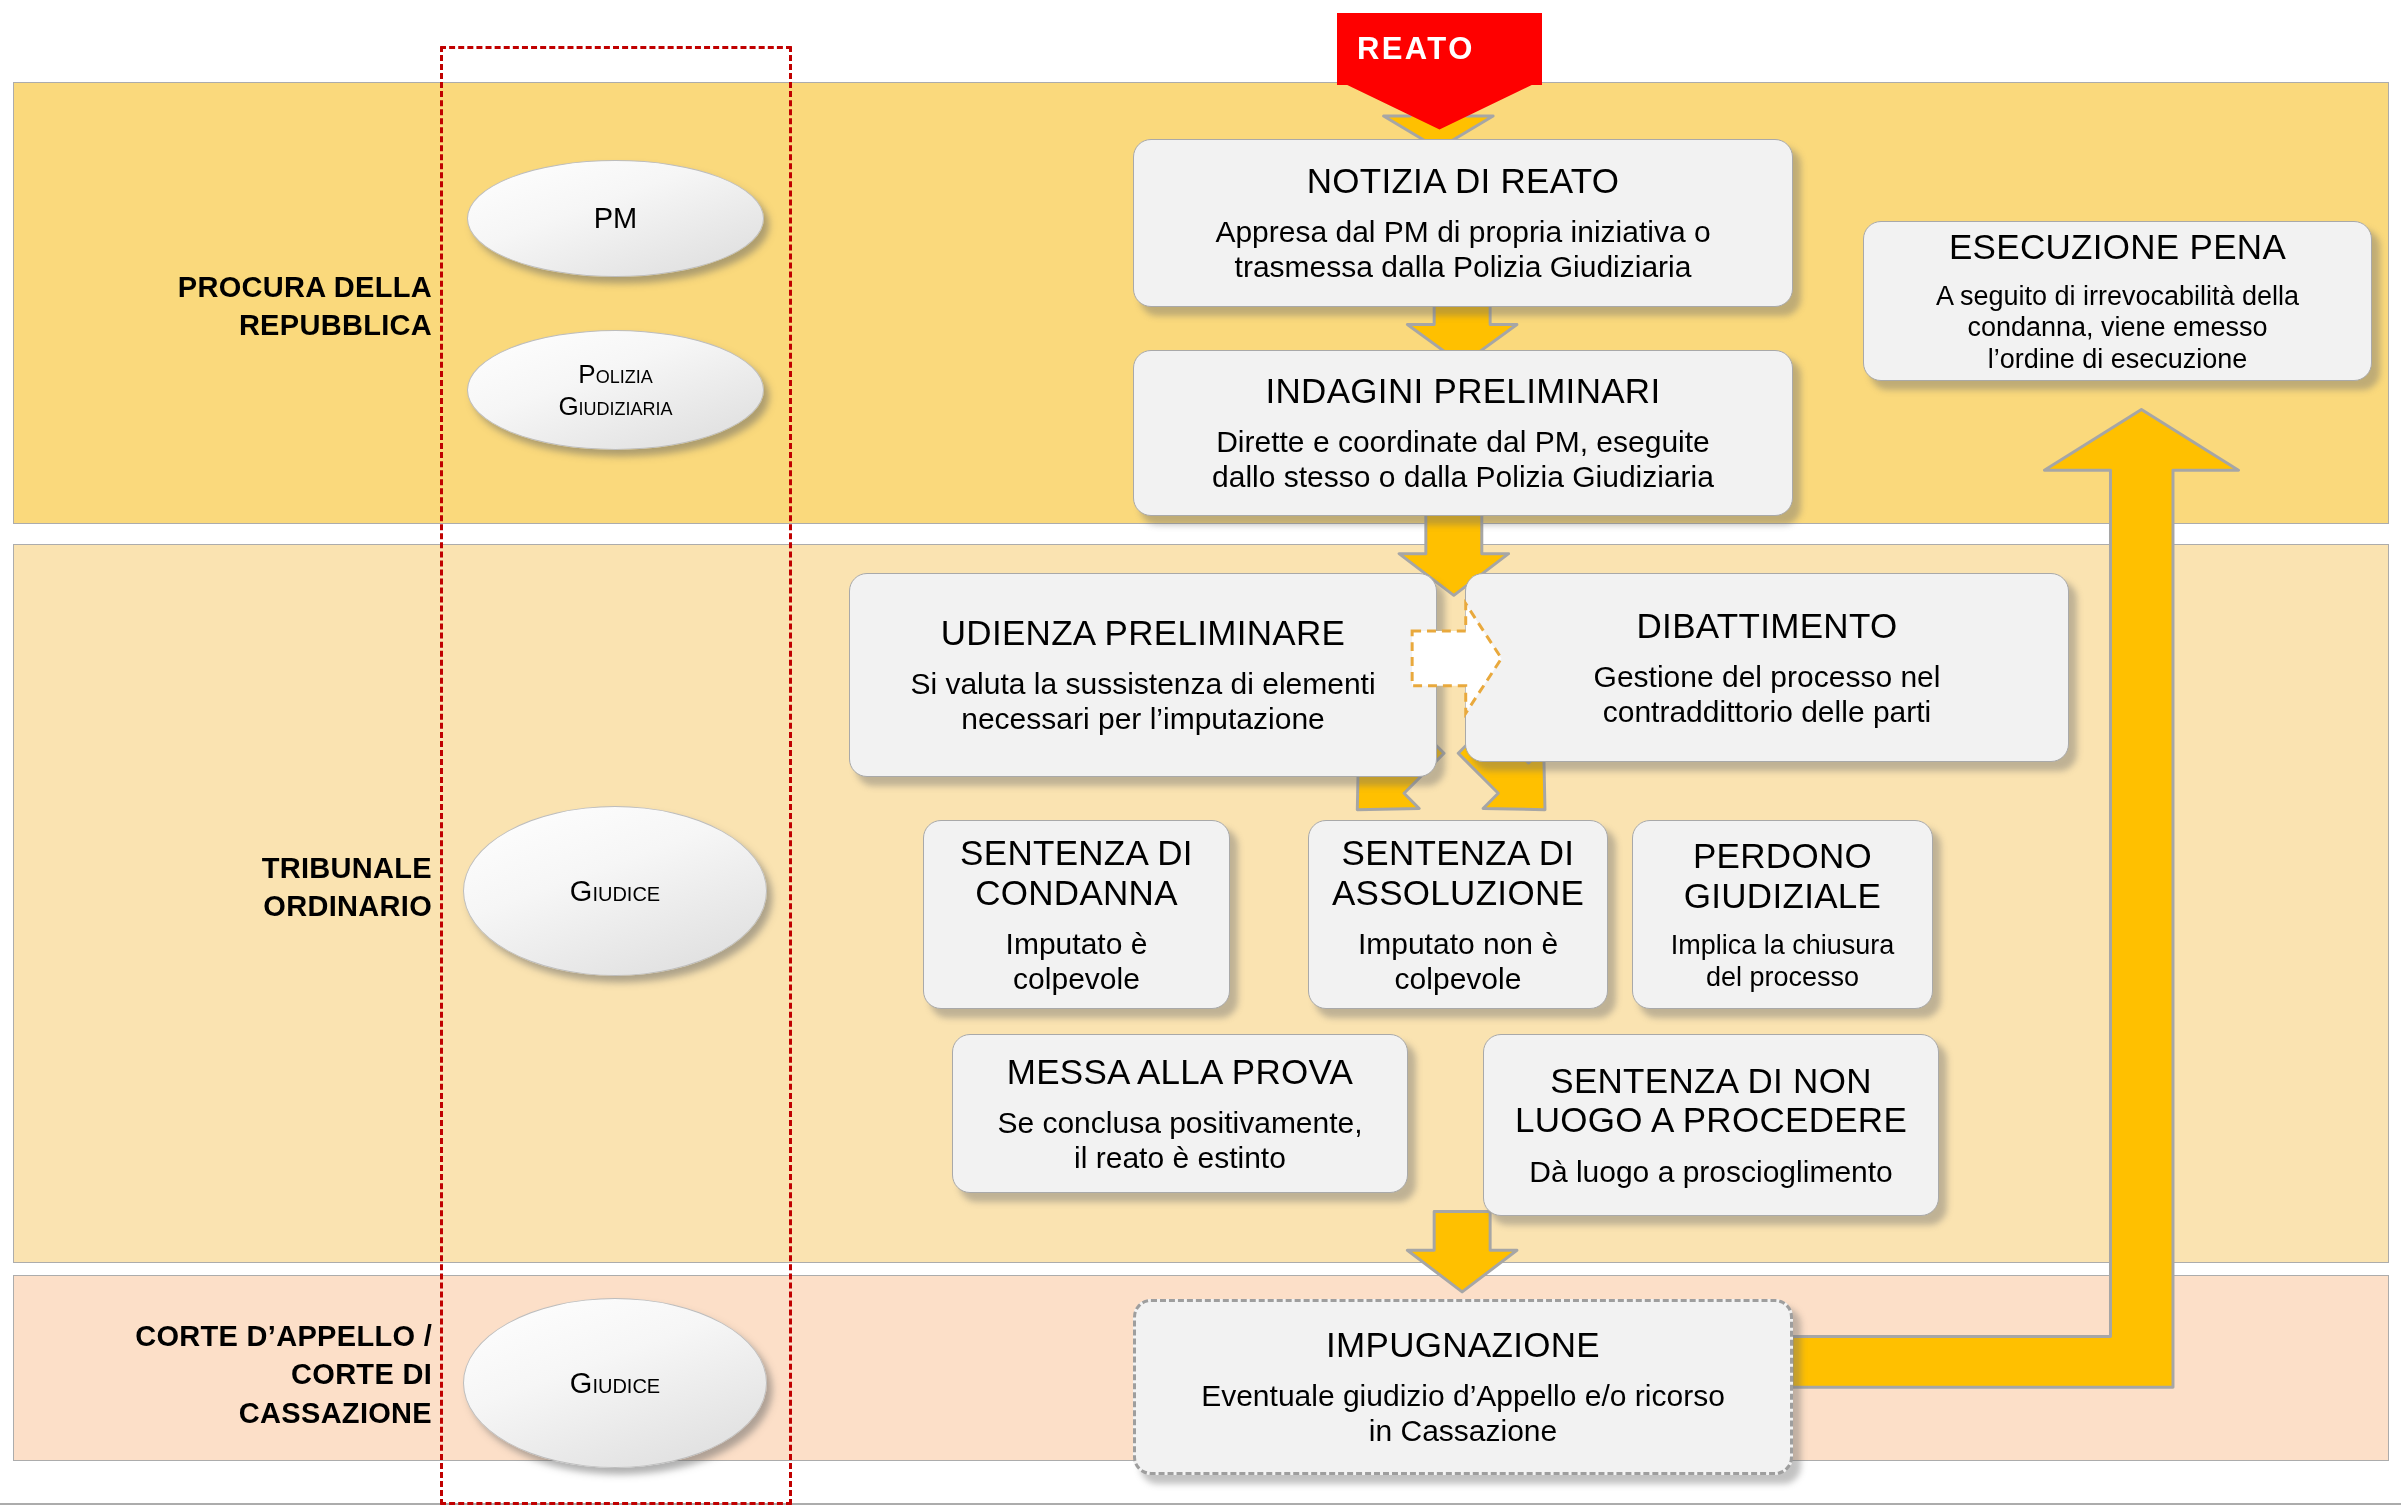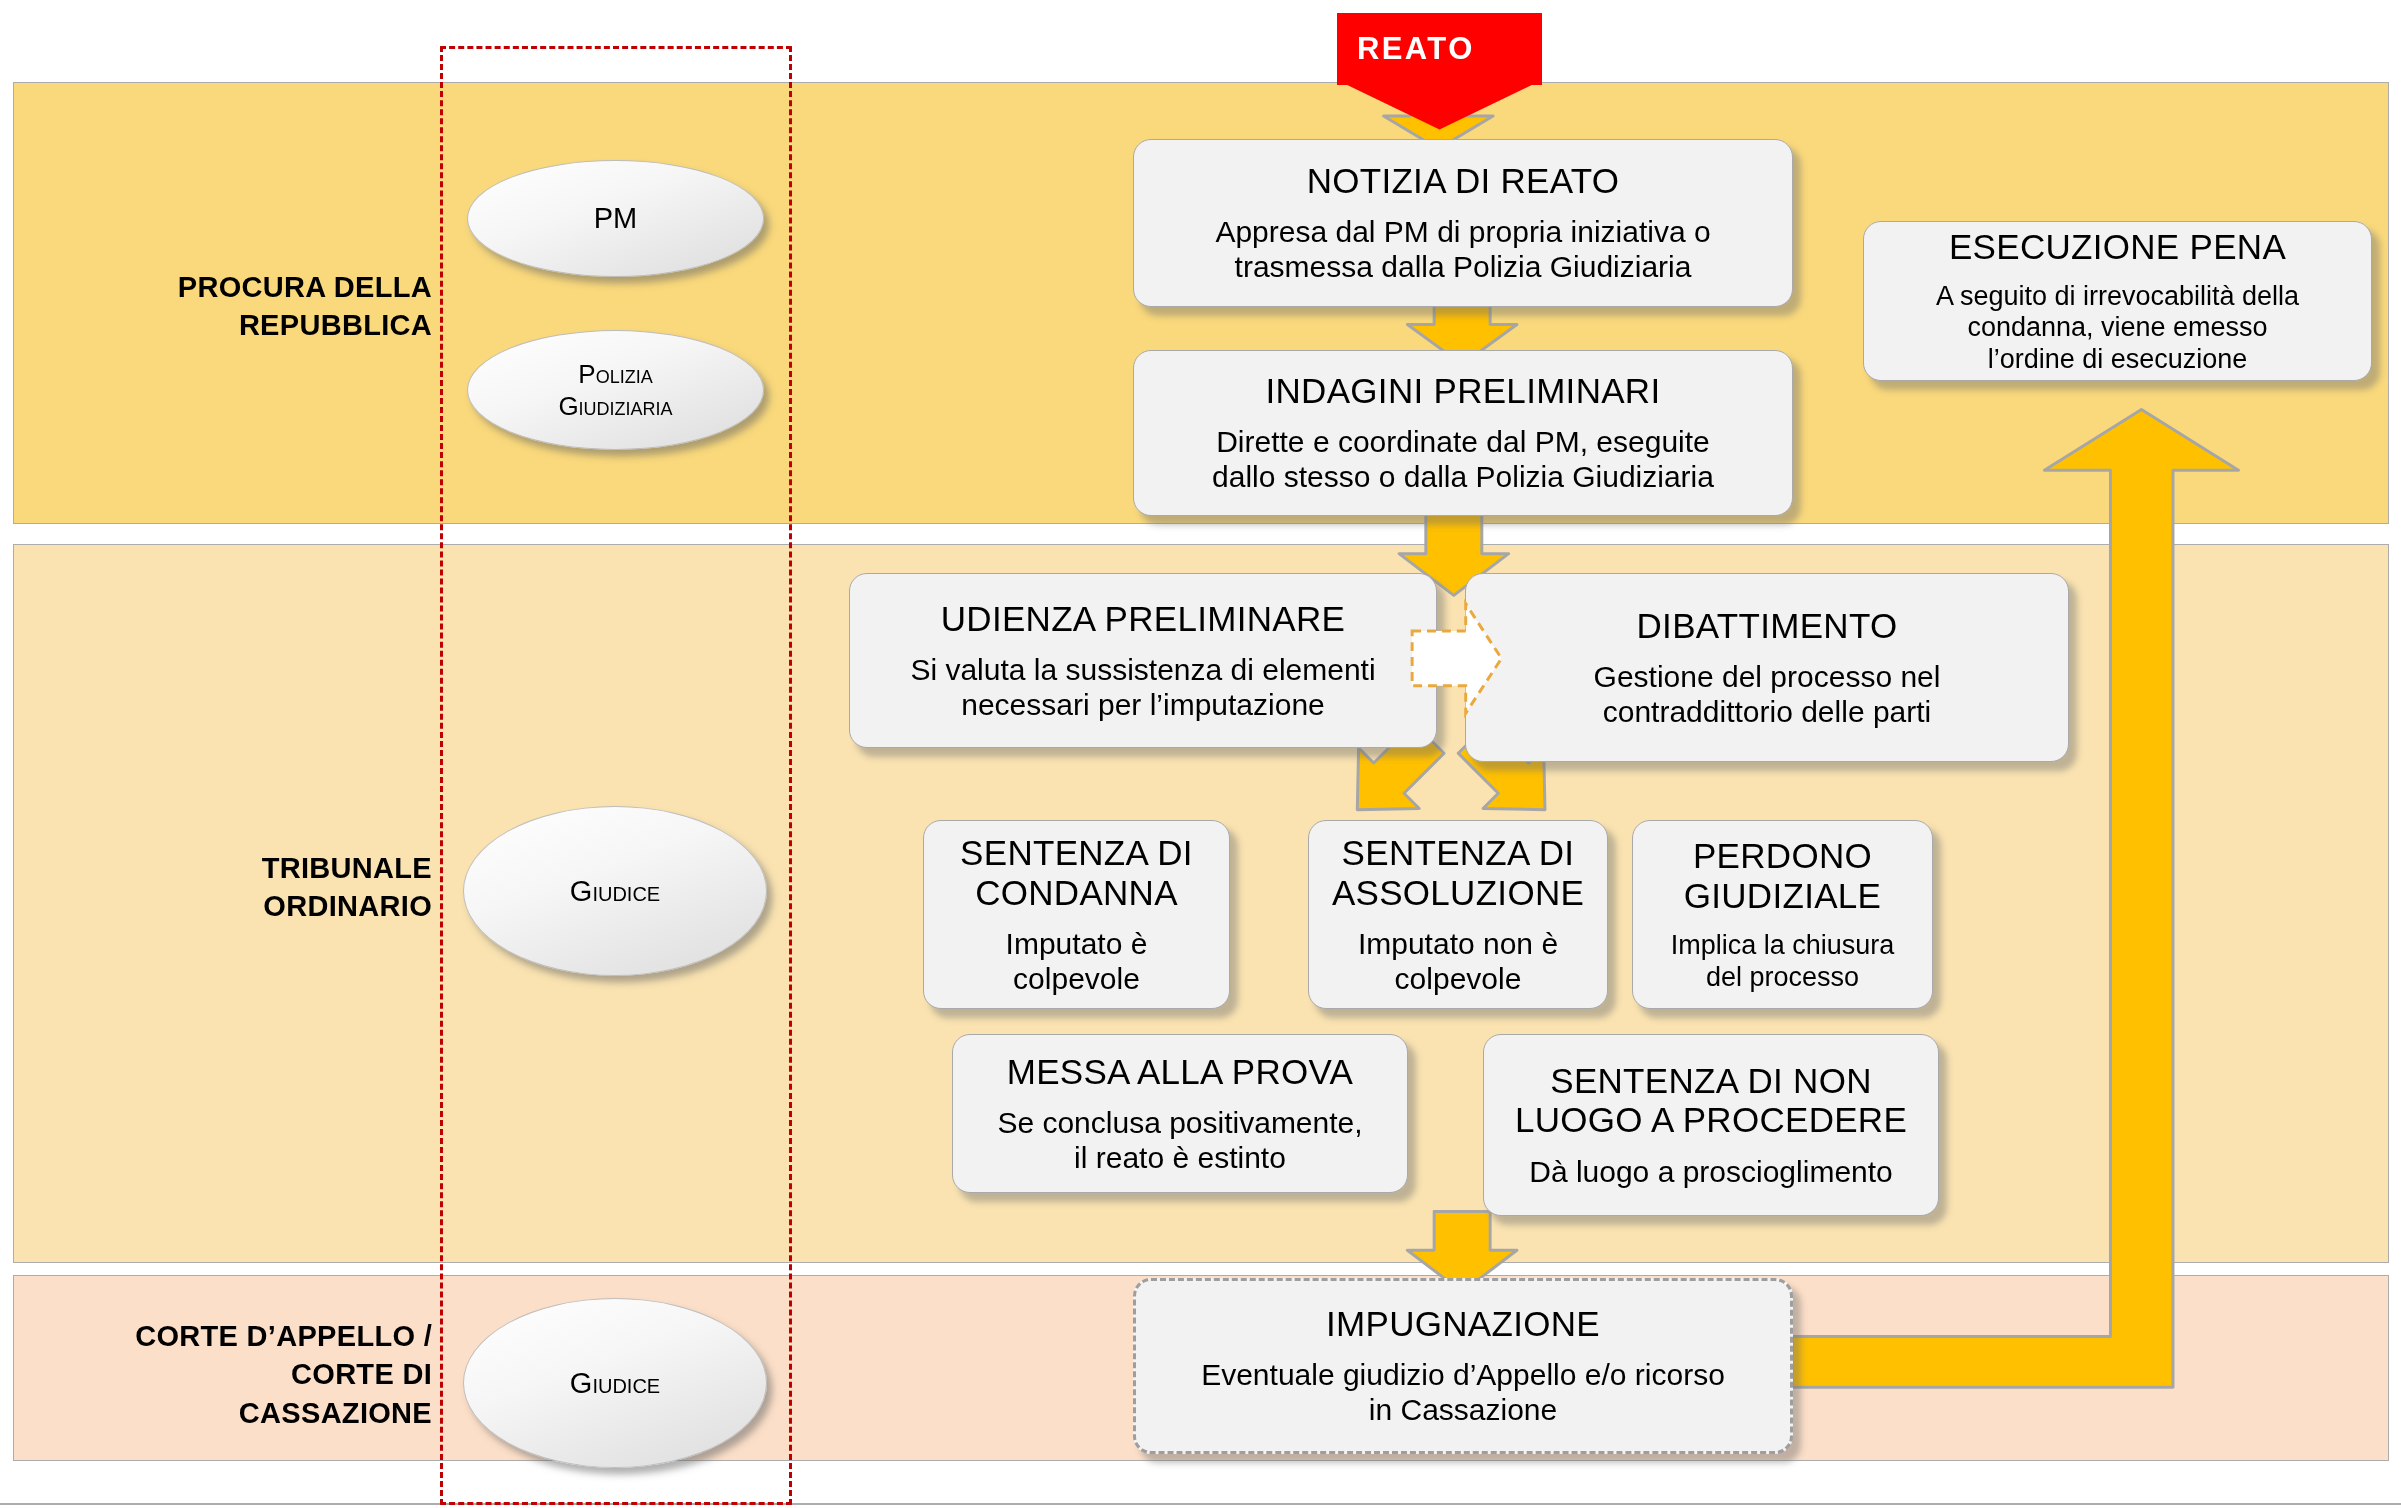--- a/index.html
+++ b/index.html
@@ -45,21 +45,21 @@
     display:block; width:100%; line-height:72px; text-align:left;
     color:var(--ribbon-text); font-weight:bold; font-size:31px; letter-spacing:2.4px;padding-left:20px;
   }
   .node{
     position:absolute; background:var(--box-fill);
     border:1.8px solid var(--box-border); border-radius:18px; box-sizing:border-box;
     box-shadow:7.1px 8.3px 6px rgba(110,110,110,.42);
     display:flex; flex-direction:column; align-items:center; justify-content:center;
     text-align:center; padding:7.1px 15.5px;
   }
-  .node.dashed{border:3px dashed #9E9E9E;}
+  .node.dashed{border:3px dashed #9E9E9E;margin-top:21px;}
   .node .title{font-size:35px; line-height:1.14; white-space:pre-line; letter-spacing:0.3px;}
   .node .body{font-size:30px; line-height:1.16; white-space:pre-line; margin-top:14.3px;}
   .node .body.small{font-size:27px;}
   svg.layer{position:absolute; left:0; top:0; width:2401px; height:1508px; pointer-events:none;}
   .arrow{fill:var(--arrow); stroke:var(--arrow-outline); stroke-width:5; stroke-linejoin:round;}
   .dash-arrow{fill:#ffffff; stroke:var(--dash-gold); stroke-width:5; stroke-dasharray:15 10; stroke-linejoin:miter;}
 </style>
 </head>
 <body>
 
@@ -120,21 +120,21 @@
 dallo stesso o dalla Polizia Giudiziaria</div>
   </div>
 
   <div class="node" style="left:1863px;top:221px;width:509px;height:160px;">
     <div class="title">ESECUZIONE PENA</div>
     <div class="body small">A seguito di irrevocabilità della
 condanna, viene emesso
 l’ordine di esecuzione</div>
   </div>
 
-  <div class="node" style="left:849px;top:573px;width:588px;height:175px;">
+  <div class="node" style="left:849px;top:573px;width:588px;height:204px;">
     <div class="title">UDIENZA PRELIMINARE</div>
     <div class="body">Si valuta la sussistenza di elementi
 necessari per l’imputazione</div>
   </div>
 
   <div class="node" style="left:1465px;top:573px;width:604px;height:189px;">
     <div class="title">DIBATTIMENTO</div>
     <div class="body">Gestione del processo nel
 contraddittorio delle parti</div>
   </div>

